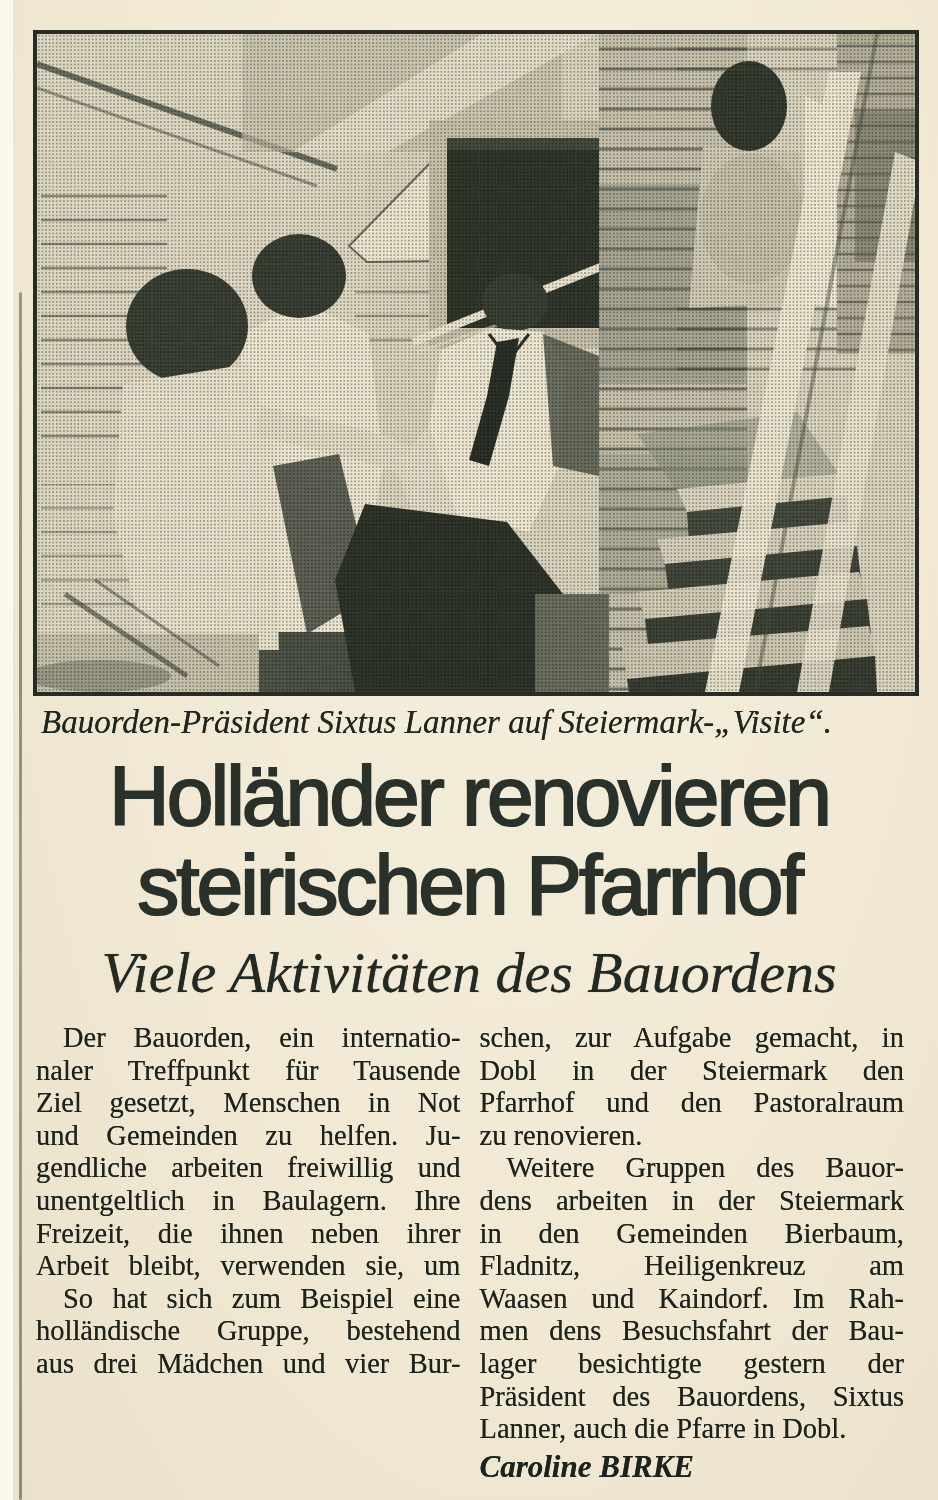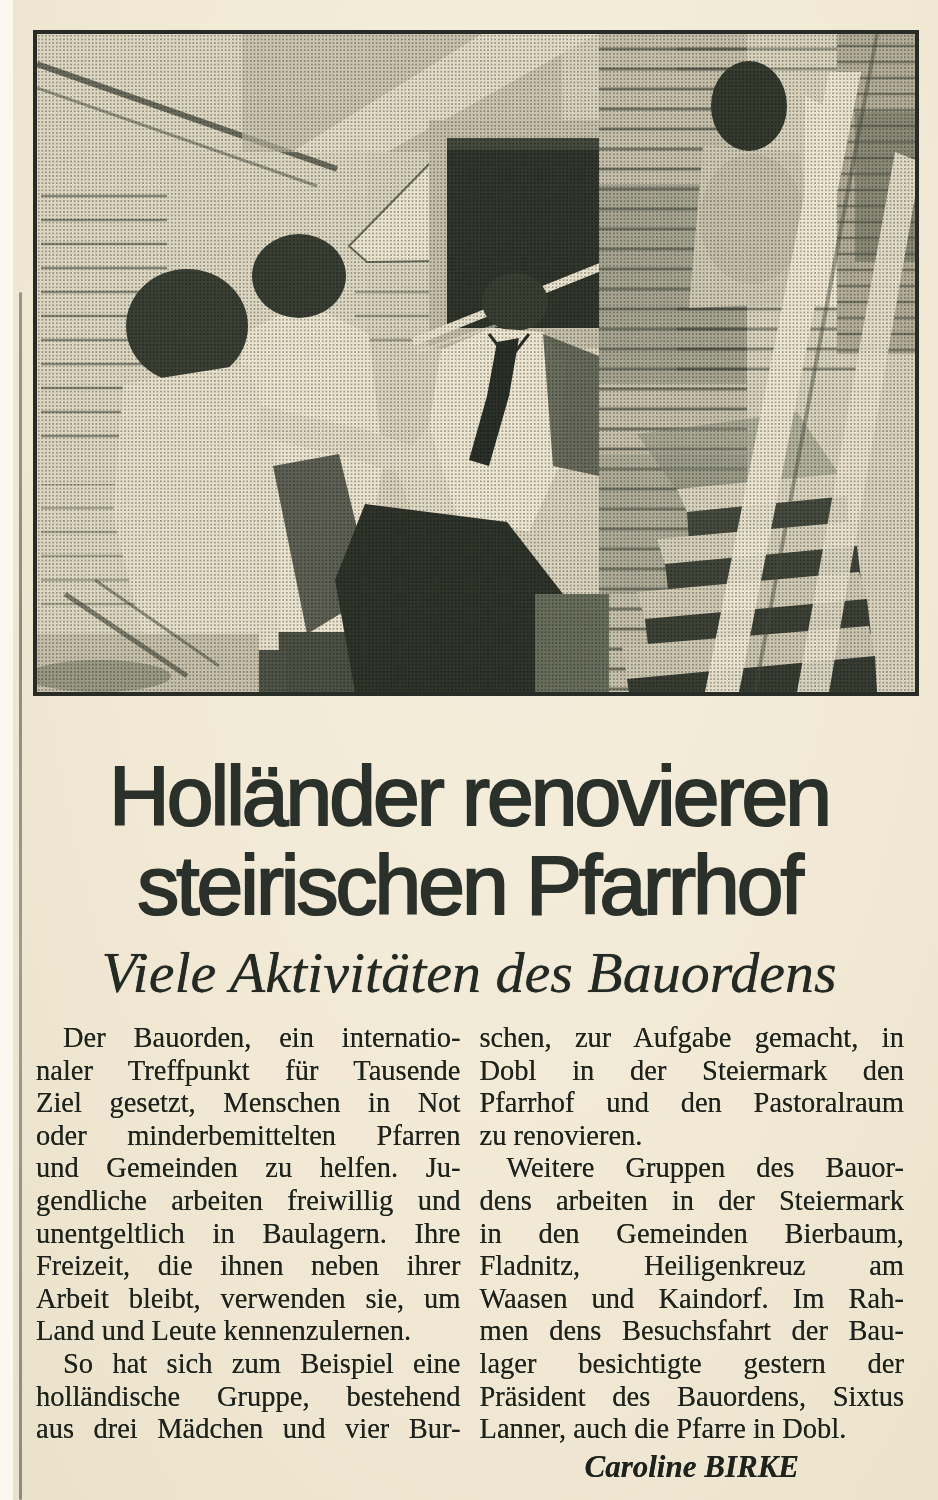--- a/index.html
+++ b/index.html
@@ -57,21 +57,21 @@
     position:absolute; left:36px; top:1022px; width:868px;
     display:flex; gap:19px;
     font-size:28.5px; line-height:32.6px; color:#1d231c;
     text-shadow:0 0 .5px rgba(29,35,28,.8);
   }
   .col { flex:1; min-width:0; }
   .bodyline { text-align:justify; text-align-last:justify; white-space:normal; }
   .bodyline.nojust { text-align-last:left; }
   .bodyline.indent { text-indent:27px; }
   .byline {
-    text-align:center; font-style:italic; font-weight:bold;
+    text-align:left; font-style:italic; font-weight:bold;
     font-size:31px; line-height:36px; margin-top:3px;
   }
 </style>
 </head>
 <body>
 
 <div class="page">
 
   <div class="edge-white"></div>
   <div class="edge-line"></div>
@@ -158,40 +158,39 @@
       <path d="M452 300L466 318M492 300L478 318" stroke="#2b3129" stroke-width="3" fill="none"></path>
       <polygon points="460,308 482,304 472,362 452,432 432,426 450,362" fill="#2b3129"></polygon>
       <polygon points="506,300 562,322 562,442 516,432" fill="#555a4c" opacity=".85"></polygon>
       <polygon points="392,392 420,482 388,512 358,432" fill="#e6e0cd" opacity=".9"></polygon>
       <polygon points="328,470 470,488 526,560 536,658 318,658 298,546" fill="#2f352b"></polygon>
       <rect x="498" y="560" width="74" height="98" fill="#6a6f5e"></rect>
     </svg>
     <div class="halftone"></div>
   </div>
 
+  <div class="caption">Bauorden-Präsident Sixtus Lanner auf Steiermark-„Visite“.</div>
 
   <div class="headline">
     <div>Holländer renovieren</div>
     <div>steirischen Pfarrhof</div>
   </div>
 
   <div class="subhead">Viele Aktivitäten des Bauordens</div>
 
   <div class="columns">
     <div class="col">
         <div class="bodyline indent">Der Bauorden, ein internatio-</div>
         <div class="bodyline">naler Treffpunkt für Tausende</div>
         <div class="bodyline">Ziel gesetzt, Menschen in Not</div>
-        <div class="bodyline">oder minderbemittelten Pfarren</div>
         <div class="bodyline">und Gemeinden zu helfen. Ju-</div>
         <div class="bodyline">gendliche arbeiten freiwillig und</div>
         <div class="bodyline">unentgeltlich in Baulagern. Ihre</div>
         <div class="bodyline">Freizeit, die ihnen neben ihrer</div>
         <div class="bodyline">Arbeit bleibt, verwenden sie, um</div>
-        <div class="bodyline nojust">Land und Leute kennenzulernen.</div>
         <div class="bodyline indent">So hat sich zum Beispiel eine</div>
         <div class="bodyline">holländische Gruppe, bestehend</div>
         <div class="bodyline">aus drei Mädchen und vier Bur-</div>
       </div>
     <div class="col">
       <div>
           <div class="bodyline">schen, zur Aufgabe gemacht, in</div>
           <div class="bodyline">Dobl in der Steiermark den</div>
           <div class="bodyline">Pfarrhof und den Pastoralraum</div>
           <div class="bodyline nojust">zu renovieren.</div>

